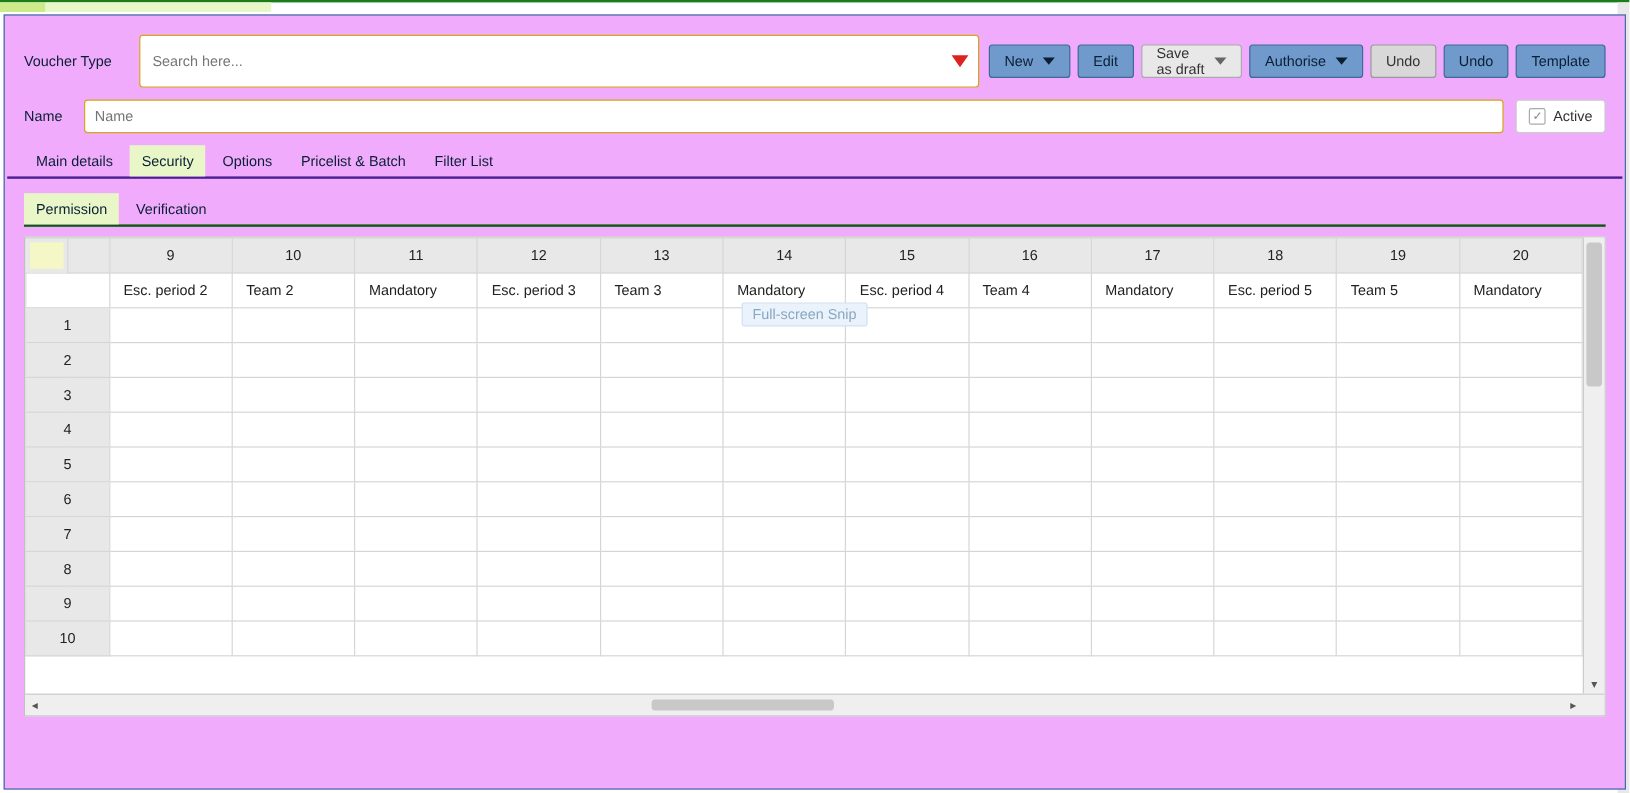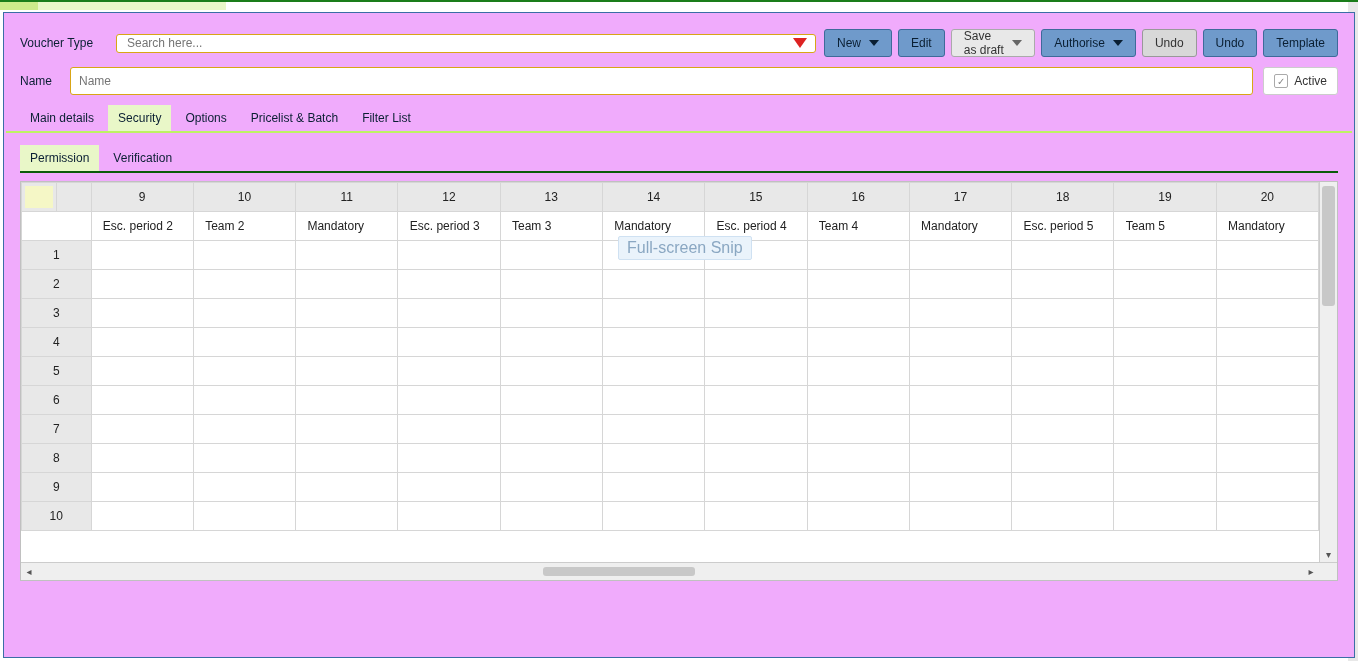--- a/index.html
+++ b/index.html
@@ -50,21 +50,21 @@
   }
   .field-label {
     color: #0a1f33;
     font-weight: normal;
     margin-right: 10px;
     min-width: 80px;
   }
   .voucher-label { min-width: 86px; }
   .search-box {
     flex: 0 0 700px;
-    height: 19px;
+    height: 44px;
     background: #fff;
     border: 1px solid #d8a516;
     border-radius: 3px;
     display: flex;
     align-items: center;
     padding: 0 8px;
     position: relative;
   }
   .search-box input {
     border: none;
@@ -129,21 +129,21 @@
     border: 1px solid #aaa;
     border-radius: 2px;
     display: inline-flex;
     align-items: center;
     justify-content: center;
     font-size: 10px;
     color: #888;
   }
   .tabs {
     display: flex;
-    border-bottom: 2px solid #bef264;
+    border-bottom: 2px solid #4c1d95;
     margin-bottom: 12px;
     margin-left: -14px;
     margin-right: -14px;
     padding-left: 14px;
     align-items: center;
   }
   .tab {
     padding: 6px 10px;
     color: #0a1f33;
     cursor: pointer;
@@ -273,21 +273,21 @@
     text-align:center !important;
     color:#222;
   }
   .cell { background:#fff; }
   .floating-badge{
     position:absolute;
     top:54px; left:46%;
     background:#eaf3fb;
     border:1px solid #cfe1f2;
     color:#8aa7c2;
-    font-size:16px;
+    font-size:12px;
     padding:2px 8px;
     border-radius:2px;
     pointer-events:none;
   }
   .sidebar-scroll-right{
     position:absolute;
     top:0;right:0;width:10px;bottom:0;
     background:#e8e8e8;
   }
 </style>

